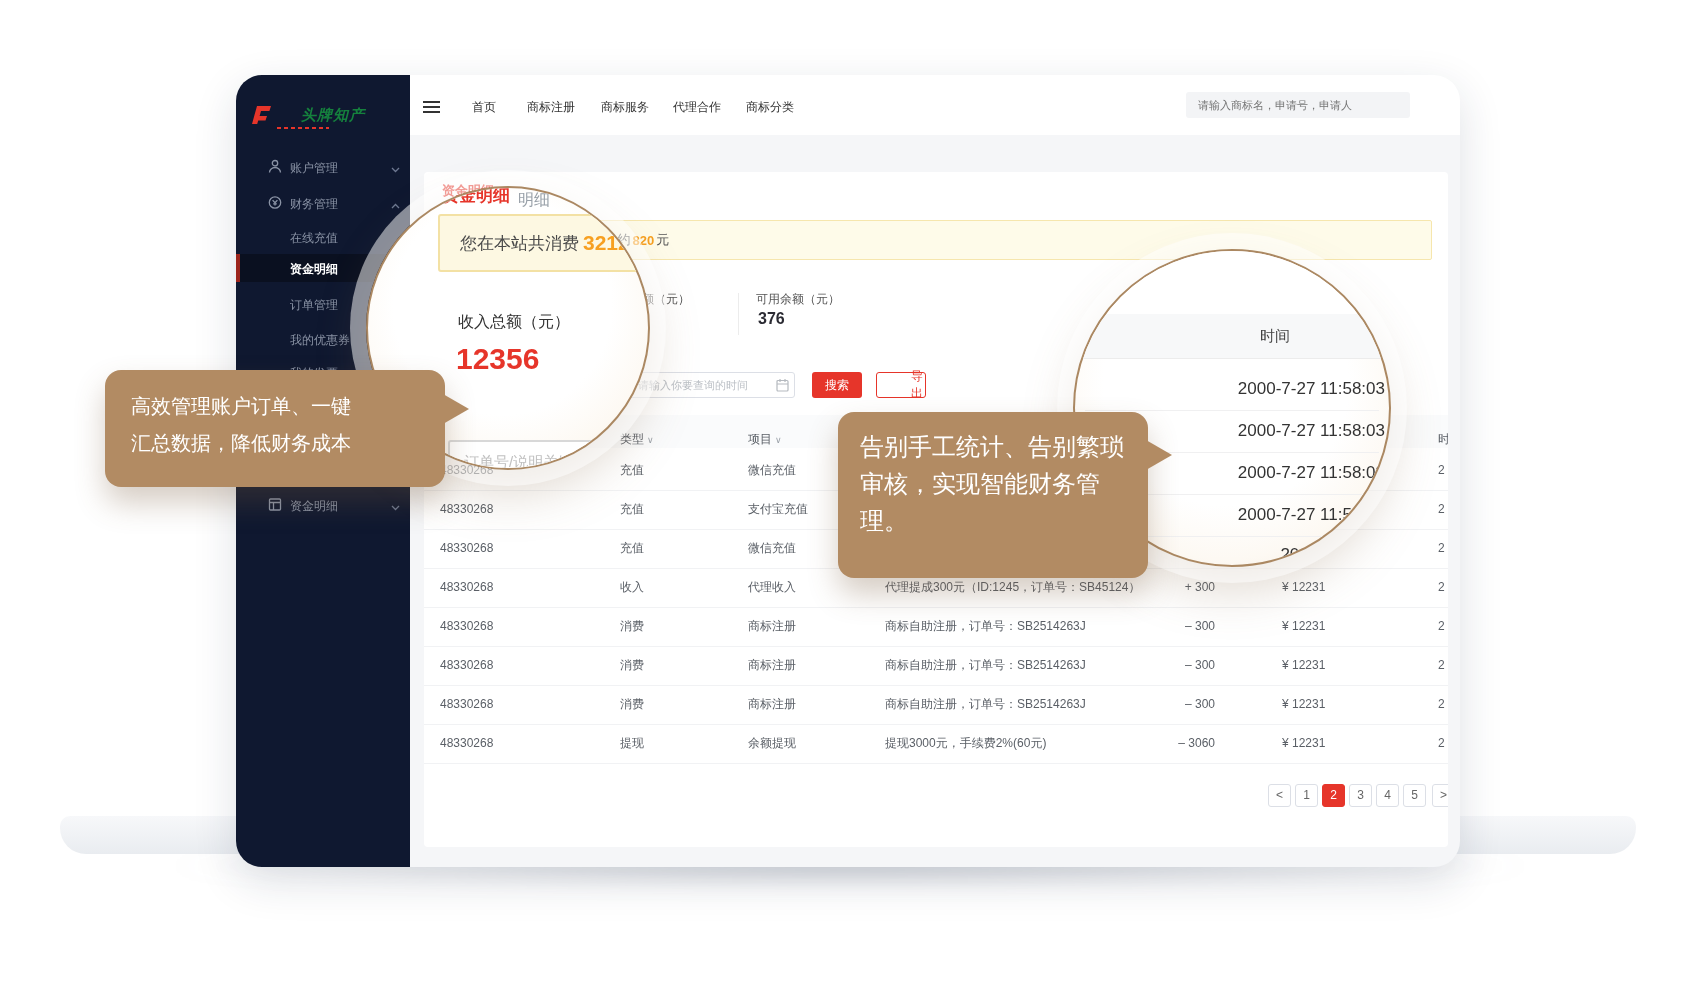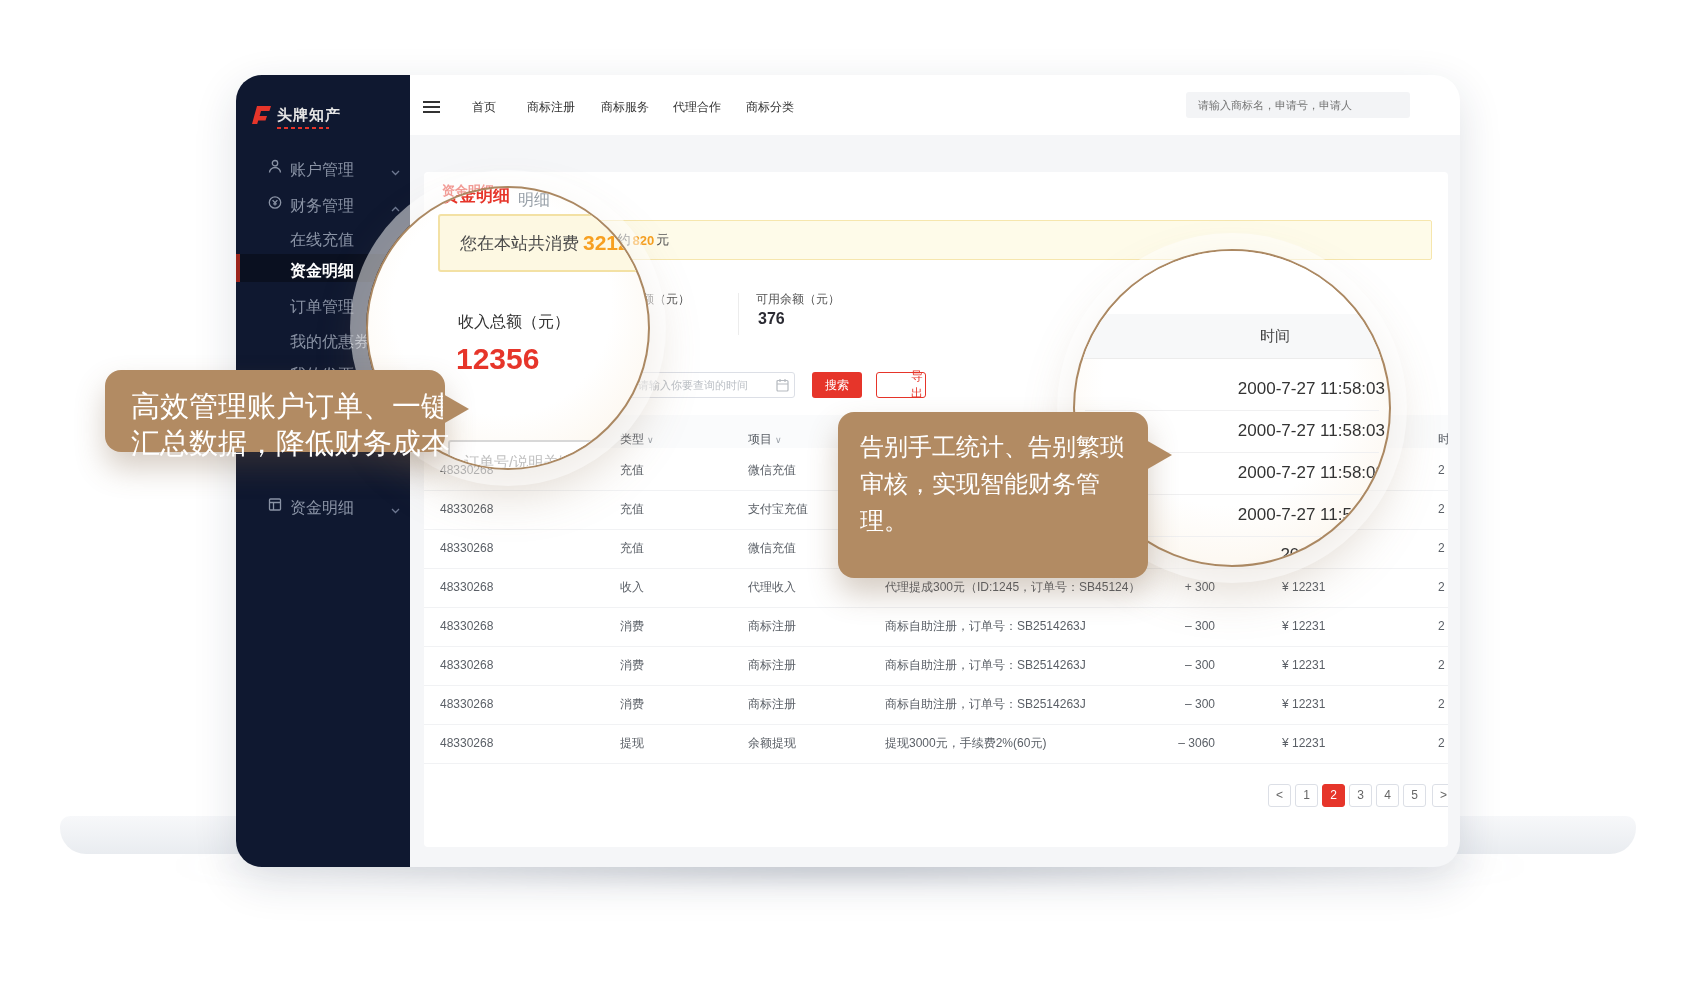--- a/index.html
+++ b/index.html
@@ -8,24 +8,24 @@
   
   .base-shadow{position:absolute;left:150px;top:846px;width:1400px;height:40px;border-radius:50%;
     background:radial-gradient(ellipse at center,rgba(90,100,120,.30),rgba(90,100,120,0) 70%);filter:blur(10px);}
   .laptop-base{position:absolute;left:60px;top:816px;width:1576px;height:38px;
     background:linear-gradient(#f7f8fa,#e9ecf0);border-radius:10px 10px 26px 26px;}
   .screen{position:absolute;left:236px;top:75px;width:1224px;height:792px;border-radius:26px;
     overflow:hidden;background:#f5f6f8;box-shadow:0 14px 44px rgba(30,40,70,.14);}
   
   .sidebar{position:absolute;left:0;top:0;width:174px;height:792px;background:#0f1830;}
   .logo{position:absolute;left:14px;top:30px;display:flex;align-items:flex-start;gap:5px;}
-  .logo-text{color:#e5e5e5;font-size:15px;font-weight:bold;letter-spacing:1px;line-height:20px;}
+  .logo-text{color:#15803d;font-size:15px;font-weight:bold;font-style:italic;letter-spacing:1px;line-height:20px;margin-left:24px;}
   .logo-tagline{margin-top:2px;width:52px;height:2px;
     background:repeating-linear-gradient(90deg,#e6352a 0 4px,transparent 4px 7px);}
-  .mi{position:absolute;left:0;width:174px;height:28px;color:#8a93a5;font-size:16px;}
+  .mi{position:absolute;left:0;width:174px;height:28px;color:#8a93a5;font-size:12px;}
   .mi .lbl{position:absolute;left:54px;top:7px;white-space:nowrap;}
   .mi .ic{position:absolute;left:32px;top:6px;}
   .mi .chev{position:absolute;left:155px;top:9px;}
   .mi-active{background:rgba(0,0,0,.32);color:#ffffff;font-weight:bold;}
   .active-bar{position:absolute;left:0;top:179px;width:4px;height:28px;background:#e6352a;}
   
   .main-header{position:absolute;left:174px;top:0;width:1050px;height:60px;background:#ffffff;}
   .hamburger{position:absolute;left:13px;top:26px;width:17px;height:12px;cursor:pointer;}
   .hamburger i{display:block;height:2px;background:#333;margin-bottom:3px;}
   .nav-item{position:absolute;top:24px;font-size:12px;color:#333;white-space:nowrap;cursor:pointer;}
@@ -88,21 +88,21 @@
   .mzr-head{position:absolute;left:0;top:63px;width:314px;height:44px;background:#f7f8f9;border-bottom:1px solid #ececec;}
   .mzr-head span{position:absolute;left:90px;top:0;width:220px;text-align:center;line-height:44px;font-size:15px;color:#444;}
   .mzr-row{position:absolute;left:60px;width:250px;height:42px;text-align:right;line-height:42px;
     font-size:17px;color:#333;white-space:nowrap;}
   .mzr-div{position:absolute;left:10px;width:294px;height:1px;background:#f0f0f1;}
   
   .callout{position:absolute;z-index:40;background:#b28b63;border-radius:16px;color:#fff;
     box-shadow:0 16px 30px rgba(120,90,60,.30);}
   .callout:after{content:"";position:absolute;right:-24px;border-top:15px solid transparent;
     border-bottom:15px solid transparent;border-left:26px solid #b28b63;}
-  .callout-left{left:105px;top:370px;width:340px;height:82px;font-size:29px;line-height:37px;
+  .callout-left{left:105px;top:370px;width:340px;height:117px;font-size:20px;line-height:37px;
     padding:18px 26px;box-sizing:border-box;}
   .callout-left:after{top:24px;}
   .callout-right{left:838px;top:412px;width:310px;height:166px;font-size:24px;line-height:37px;
     padding:16px 22px;box-sizing:border-box;}
   .callout-right:after{top:28px;}
   .callout div{white-space:nowrap;}
 </style>
 </head>
 <body>
 

